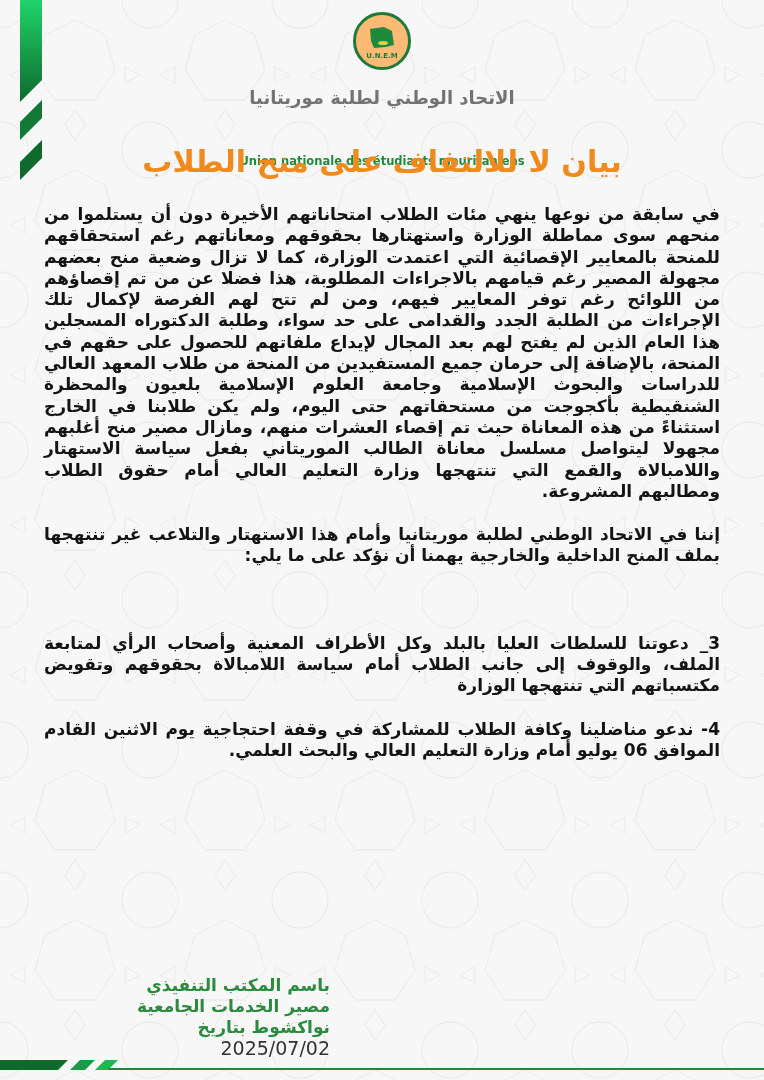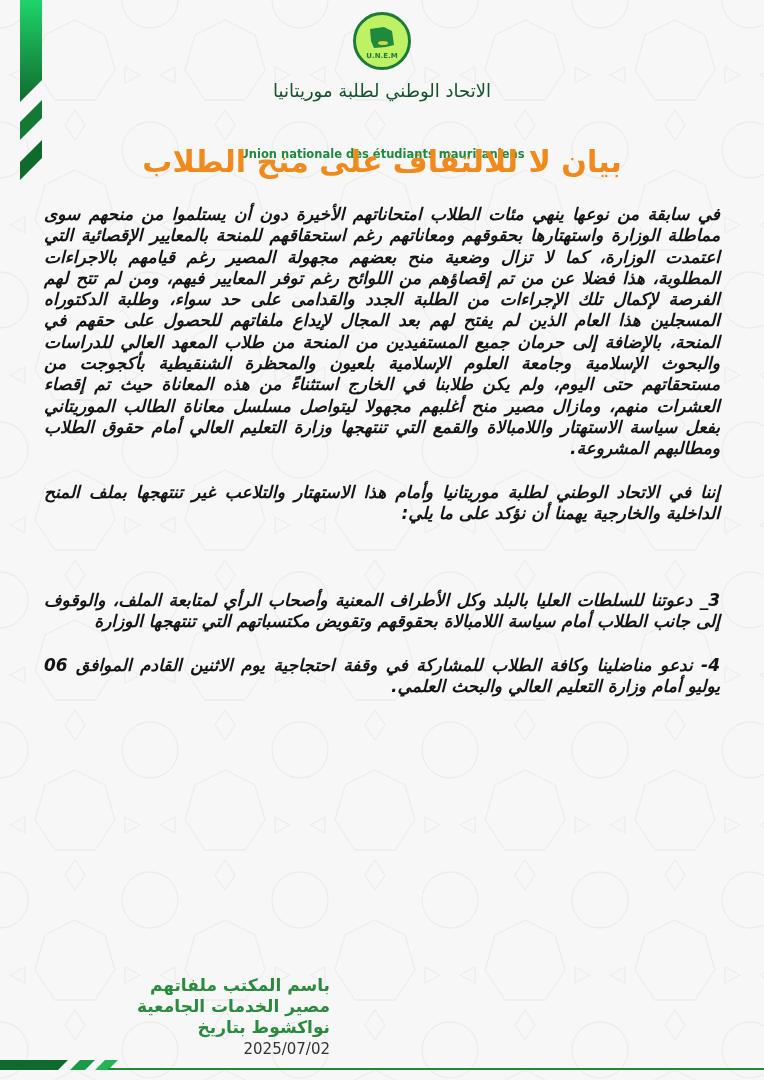--- a/index.html
+++ b/index.html
@@ -15,54 +15,54 @@
     position:absolute; left:0; top:0; width:45px; height:200px; z-index:1;
   }
   .stripe-bottom {
     position:absolute; left:0; bottom:0; width:764px; height:70px; z-index:1;
   }
   .header {
     position:absolute; top:12px; left:0; width:764px; text-align:center; z-index:2;
   }
   .logo {
     width:58px; height:58px; margin:0 auto; border-radius:50%;
-    border:3px solid #1e7a3a; background:#bef264; position:relative;
+    border:3px solid #1e7a3a; background:#fdba74; position:relative;
     box-sizing:border-box;
   }
   .logo-inner-text {
     position:absolute; bottom:7px; left:0; right:0; text-align:center;
     font-size:7px; font-weight:bold; color:#1e7a3a; font-family:"DejaVu Sans", sans-serif;
   }
   .org-ar {
-    margin-top:10px; font-size:18px; font-weight:normal; color:#14532d;
+    margin-top:17px; font-size:18px; font-weight:bold; color:#737373;
     direction:rtl; line-height:22px;
   }
   .org-fr {
     font-size:11.5px; font-weight:bold; color:#1f8a3c; line-height:14px;margin-top:45px;
   }
   .title {
     position:absolute; top:140px; left:0; width:764px; text-align:center;
     color:#f08a1c; font-size:30px; font-weight:bold; direction:rtl; z-index:2;
     line-height:44px;
   }
   .content {
     position:absolute; top:204px; left:44px; width:676px; z-index:2;
     direction:rtl; text-align:justify; color:#141414;
     font-size:17px; font-weight:bold; line-height:21.3px;
     text-align-last:right;
   }
-  .content p { margin:0;font-style:italic; }
+  .content p { margin:0; }
   .content .gap { height:22px; }
   .signature {
     position:absolute; left:110px; top:975px; z-index:2;
     direction:rtl; text-align:right; color:#2a8a3e;
     font-size:17px; font-weight:bold; line-height:21px;
     width:220px;
   }
-  .signature .date { font-weight:normal; color:#333; font-size:15px;text-align:center; }
+  .signature .date { font-weight:normal; color:#333; font-size:19px;text-align:center; }
 </style>
 </head>
 <body>
 
 <svg class="pattern" width="764" height="1080" xmlns="http://www.w3.org/2000/svg">
   <defs>
     <pattern id="geo" width="150" height="150" patternUnits="userSpaceOnUse">
       <g fill="none" stroke="#e4e4e4" stroke-width="1.3">
         <polygon points="75,20 105,35 115,70 95,100 55,100 35,70 45,35"></polygon>
         <circle cx="0" cy="0" r="28"></circle>
@@ -123,19 +123,19 @@
   <p>إننا في الاتحاد الوطني لطلبة موريتانيا وأمام هذا الاستهتار والتلاعب غير تنتهجها بملف المنح الداخلية والخارجية يهمنا أن نؤكد على ما يلي:</p>
   <div class="gap"></div>
   <div class="gap"></div>
   <div class="gap"></div>
   <p>3_ دعوتنا للسلطات العليا بالبلد وكل الأطراف المعنية وأصحاب الرأي لمتابعة الملف، والوقوف إلى جانب الطلاب أمام سياسة اللامبالاة بحقوقهم وتقويض مكتسباتهم التي تنتهجها الوزارة</p>
   <div class="gap"></div>
   <p>4- ندعو مناضلينا وكافة الطلاب للمشاركة في وقفة احتجاجية يوم الاثنين القادم الموافق 06 يوليو أمام وزارة التعليم العالي والبحث العلمي.</p>
 </div>
 
 <div class="signature">
-  <div>باسم المكتب ملفاتهم</div>
+  <div>باسم المكتب التنفيذي</div>
   <div>مصير الخدمات الجامعية</div>
   <div>
     <span>نواكشوط بتاريخ</span>
     <span class="date">2025/07/02</span>
   </div>
 </div>
 
 </body></html>

